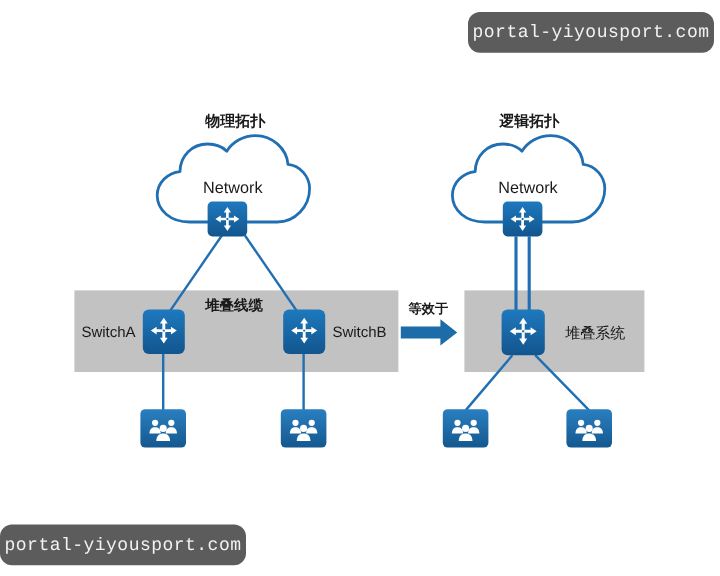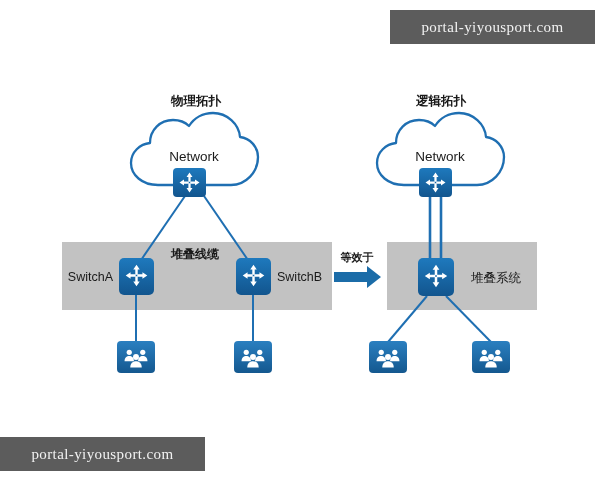--- a/index.html
+++ b/index.html
@@ -22,27 +22,28 @@
     position: absolute;
     left: 0;
     top: 0;
     width: 600px;
     height: 480px;
   }
   .wm {
     position: absolute;
     background: #5c5c5c;
     color: #f2f2f2;
-    font-family: Liberation Serif, serif;
+    font-family: Liberation Mono, monospace;
     font-size: 15px;
     letter-spacing: 0.4px;
     display: flex;
     align-items: center;
     justify-content: center;
     white-space: nowrap;
+    border-radius: 10px;
   }
   #wm-top {
     right: 5px;
     top: 10px;
     width: 205px;
     height: 34px;
   }
   #wm-bottom {
     left: 0px;
     top: 437px;

